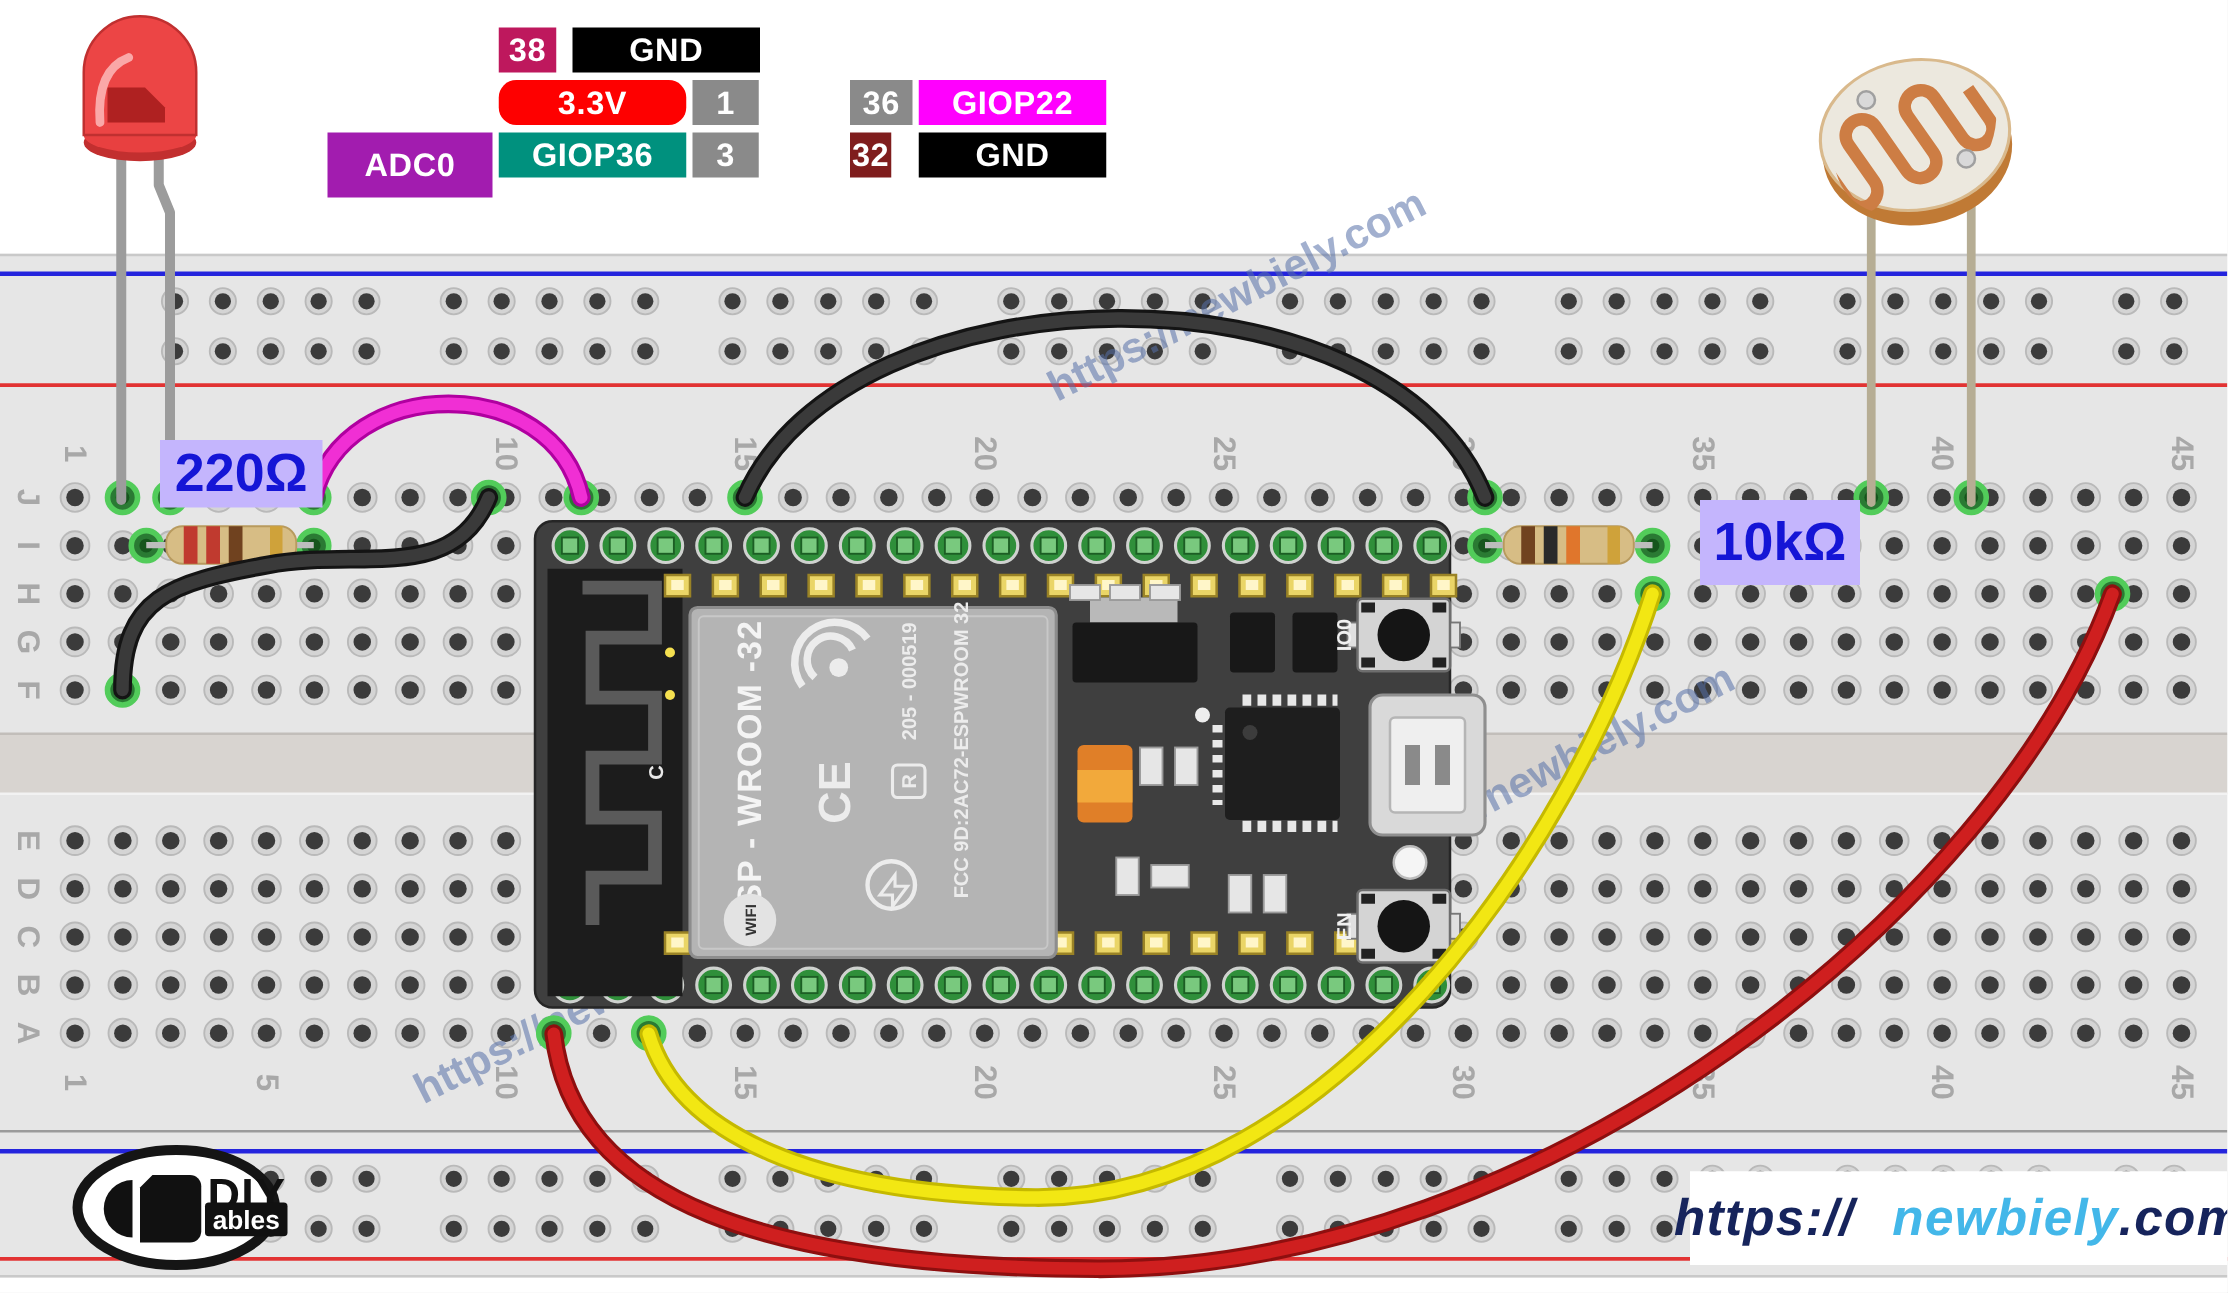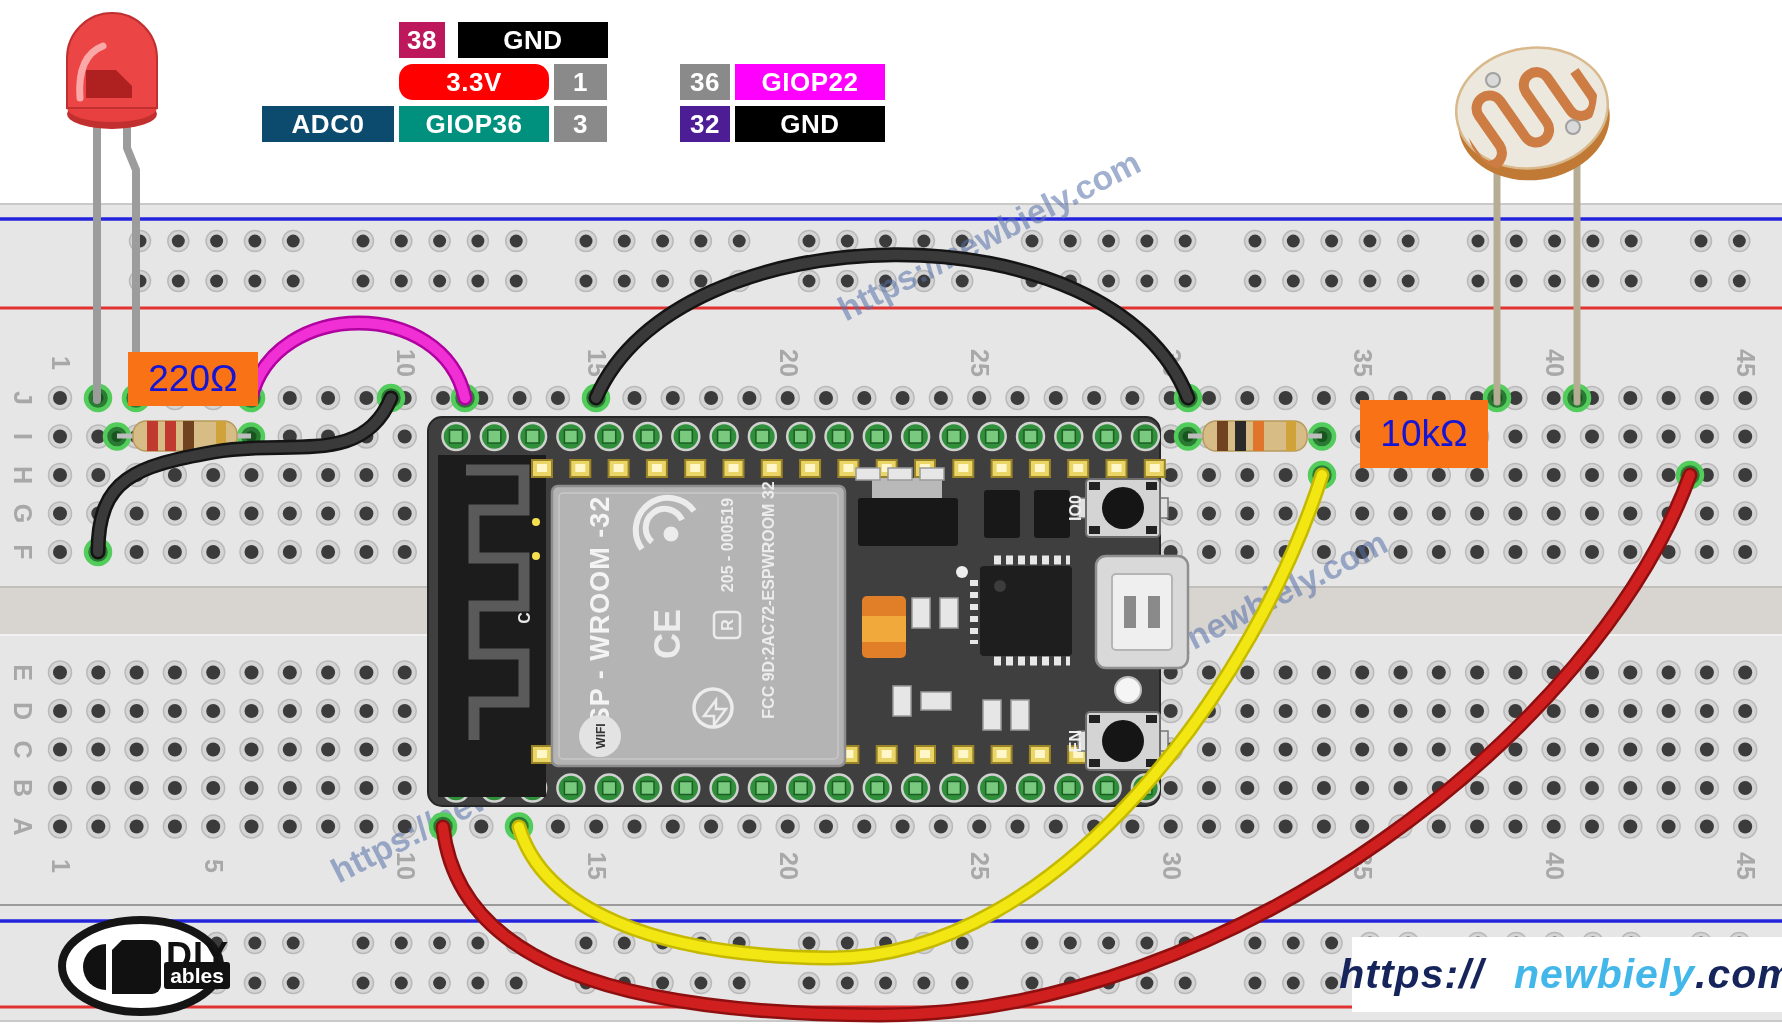--- a/index.html
+++ b/index.html
@@ -1,21 +1,21 @@
 <!DOCTYPE html>
 <html><head>
 <meta charset="utf-8">
 <style>
   html,body{margin:0;padding:0;background:#fff}
   .scene{position:relative;width:1782px;height:1034px;background:#ffffff;overflow:hidden;
          font-family:"Liberation Sans",sans-serif}
   .scene > svg{position:absolute;left:0;top:0}
   .cell{position:absolute;color:#fff;font-weight:700;font-size:26px;display:flex;
         align-items:center;justify-content:center;letter-spacing:.5px}
-  .rlabel{position:absolute;background:#f97316;font-weight:400;font-size:37px;
+  .rlabel{position:absolute;background:#c4b5fd;font-weight:700;font-size:43px;
           display:flex;align-items:center;justify-content:center}
   .brand{position:absolute;left:1352px;top:937px;width:430px;height:75px;background:#ffffff;
          display:flex;align-items:center;justify-content:center;font-style:italic;
          font-weight:700;font-size:41px;letter-spacing:1px}
 </style>
 </head>
 <body>
 
 <div class="scene">
 
@@ -1608,26 +1608,26 @@
     <text x="166" y="968" font-size="36" font-weight="900" fill="#111111" letter-spacing="1">DIY</text>
     <rect x="164" y="962" width="66" height="27" rx="3" fill="#111111"></rect>
     <text x="197" y="983" font-size="21" font-weight="700" fill="#ffffff" text-anchor="middle">ables</text>
   </g>
 </svg>
 
 <div class="cell" style="left: 399px; top: 22px; width: 46px; height: 36px; background: #be185d;">38</div>
 <div class="cell" style="left: 458px; top: 22px; width: 150px; height: 36px; background: rgb(0, 0, 0);">GND</div>
 <div class="cell" style="left: 399px; top: 64px; width: 150px; height: 36px; background: rgb(254, 0, 0); border-radius: 14px;">3.3V</div>
 <div class="cell" style="left: 554px; top: 64px; width: 53px; height: 36px; background: rgb(138, 138, 138);">1</div>
-<div class="cell" style="left: 262px; top: 106px; width: 132px; height: 36px; background: #0c4a6e;">ADC0</div>
+<div class="cell" style="left: 262px; top: 106px; width: 132px; height: 52px; background: #a21caf;">ADC0</div>
 <div class="cell" style="left: 399px; top: 106px; width: 150px; height: 36px; background: rgb(0, 145, 126);">GIOP36</div>
 <div class="cell" style="left: 554px; top: 106px; width: 53px; height: 36px; background: rgb(138, 138, 138);">3</div>
 <div class="cell" style="left: 680px; top: 64px; width: 50px; height: 36px; background: rgb(138, 138, 138);">36</div>
 <div class="cell" style="left: 735px; top: 64px; width: 150px; height: 36px; background: rgb(255, 0, 254);">GIOP22</div>
-<div class="cell" style="left: 680px; top: 106px; width: 50px; height: 36px; background: #4c1d95;">32</div>
+<div class="cell" style="left: 680px; top: 106px; width: 33px; height: 36px; background: #7f1d1d;">32</div>
 <div class="cell" style="left: 735px; top: 106px; width: 150px; height: 36px; background: rgb(0, 0, 0);">GND</div>
 
 <div class="rlabel" style="left: 128px; top: 352px; width: 130px; height: 54px; color: rgb(21, 21, 214);">220Ω</div>
 <div class="rlabel" style="left: 1360px; top: 400px; width: 128px; height: 68px; color: rgb(21, 21, 214);">10kΩ</div>
 
 <div class="brand">
   <span style="color: rgb(22, 36, 92);">https://</span>
       <span style="color: rgb(67, 183, 233); margin-left: 30px;">newbiely</span>
       <span style="color: rgb(22, 36, 92);">.com</span>
 </div>

